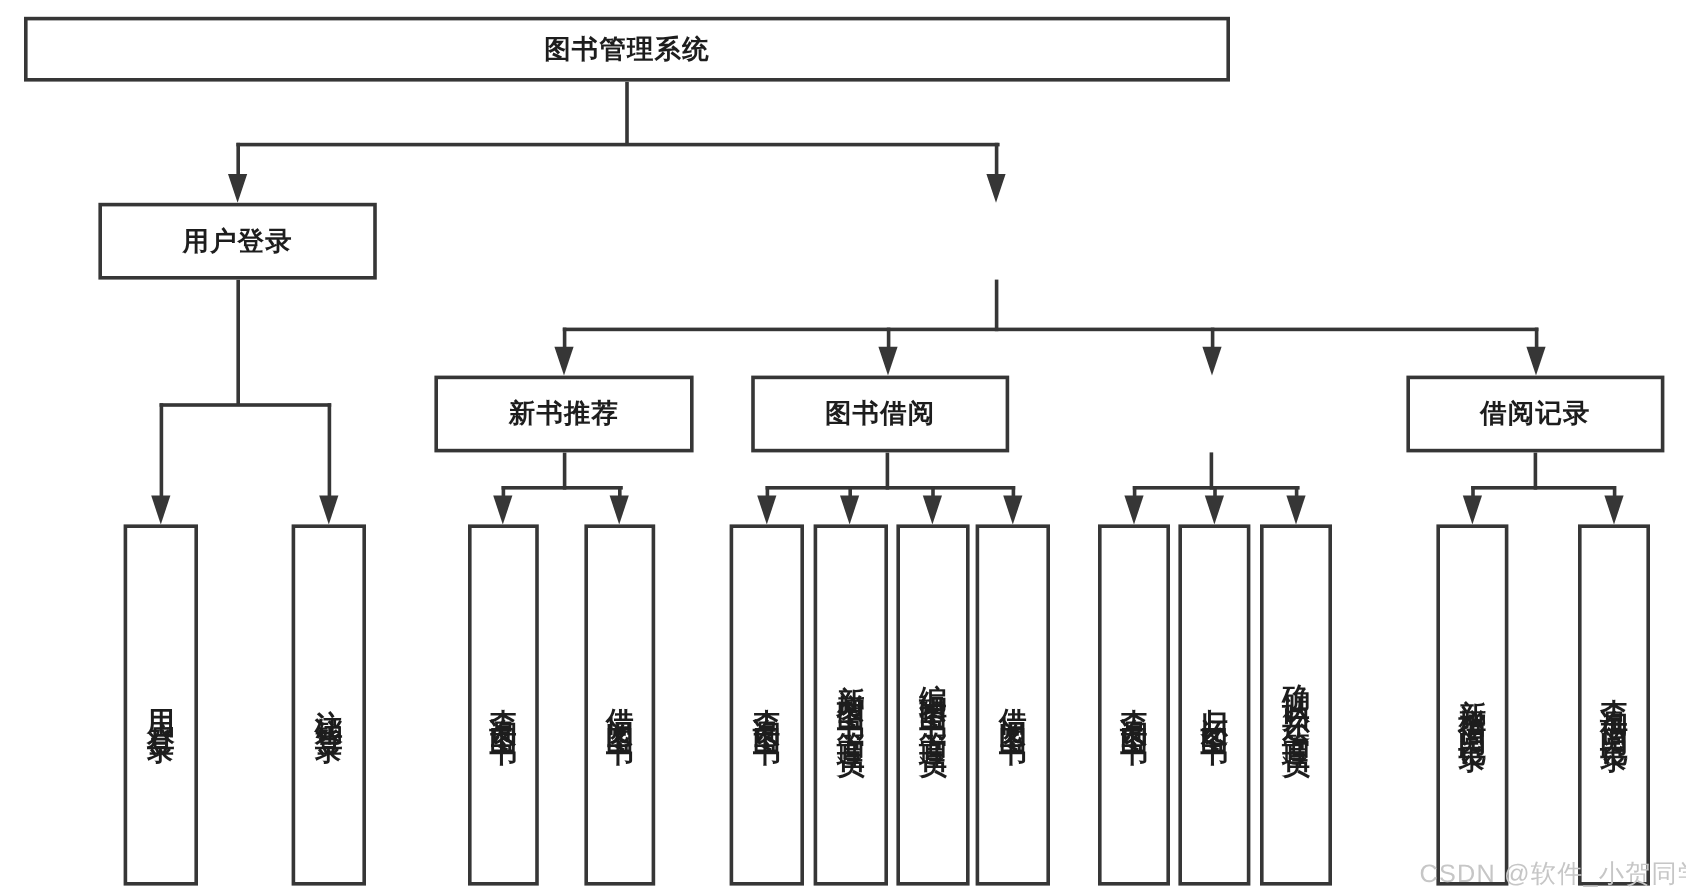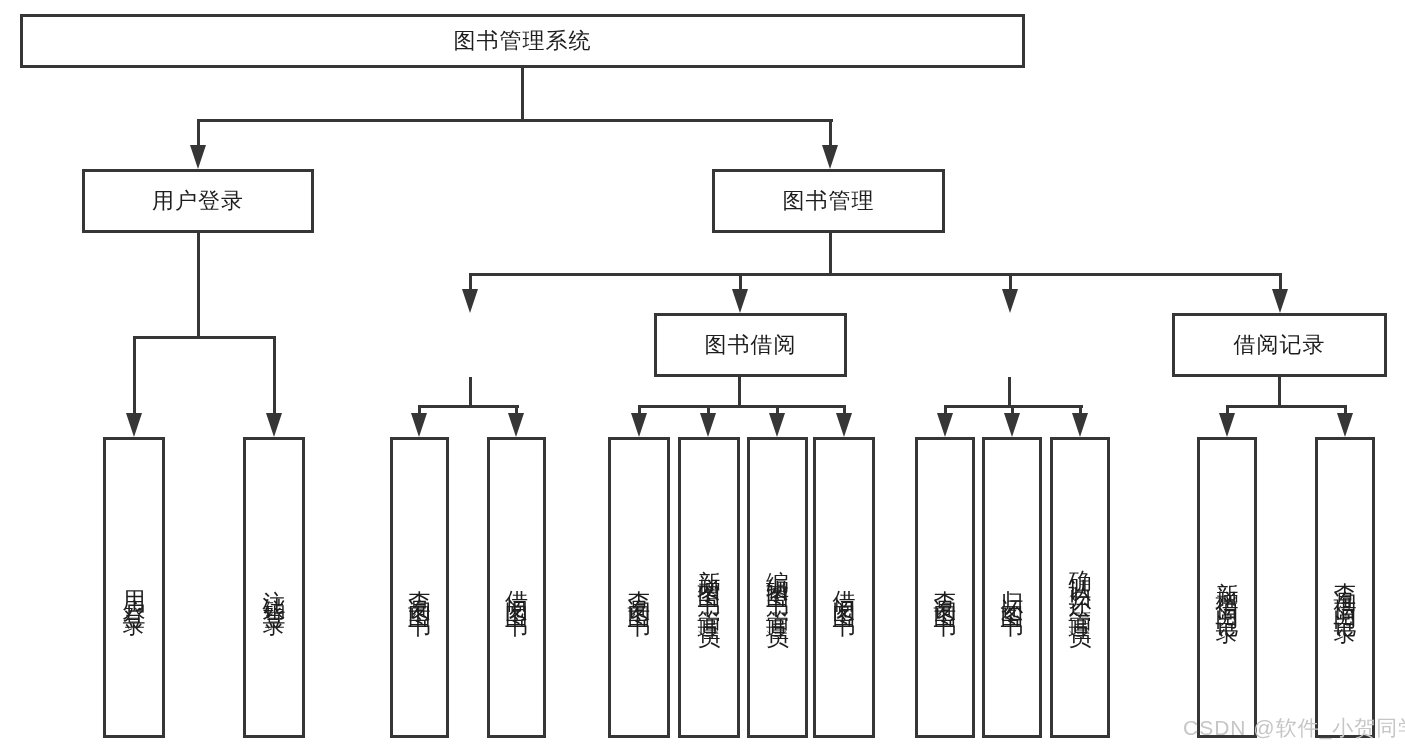--- a/index.html
+++ b/index.html
@@ -19,20 +19,21 @@
   .node{
     position:absolute;
     box-sizing:border-box;
     border:3px solid var(--line);
     background:#fff;
     display:flex;align-items:center;justify-content:center;
     color:var(--text);
     font-size:22px;
     letter-spacing:1px;
     z-index:2;
+    font-weight:bold;
   }
   .leaf span{
     writing-mode:vertical-rl;
     font-size:23px;
     letter-spacing:8px;
     line-height:1;
     color:var(--text);
   }
   .v{position:absolute;width:3px;background:var(--line);z-index:1;}
   .h{position:absolute;height:3px;background:var(--line);z-index:1;}
@@ -64,43 +65,43 @@
   <div class="v" style="left:521px;top:68px;height:53px;"></div>
   <div class="h" style="left:197px;top:119px;width:636px;"></div>
   <div class="v" style="left:197px;top:119px;height:30px;"></div>
   <div class="arr" style="left:190px;top:145px;"></div>
   <div class="v" style="left:829px;top:119px;height:30px;"></div>
   <div class="arr" style="left:822px;top:145px;"></div>
 
   <div class="node" style="left:82px;top:169px;width:232px;height:64px;">
     <span>用户登录</span>
   </div>
-  <div class="node" style="left:712px;top:169px;width:233px;height:64px;">
-    <span>图书管理</span>
-  </div>
 
   <div class="v" style="left:197px;top:233px;height:105px;"></div>
   <div class="h" style="left:133px;top:336px;width:143px;"></div>
   <div class="v" style="left:133px;top:336px;height:80px;"></div>
   <div class="arr" style="left:126px;top:413px;"></div>
   <div class="v" style="left:273px;top:336px;height:80px;"></div>
   <div class="arr" style="left:266px;top:413px;"></div>
 
   <div class="v" style="left:829px;top:233px;height:43px;"></div>
   <div class="h" style="left:469px;top:273px;width:813px;"></div>
   <div class="v" style="left:469px;top:273px;height:20px;"></div>
   <div class="arr" style="left:462px;top:289px;"></div>
   <div class="v" style="left:739px;top:273px;height:20px;"></div>
   <div class="arr" style="left:732px;top:289px;"></div>
   <div class="v" style="left:1009px;top:273px;height:20px;"></div>
   <div class="arr" style="left:1002px;top:289px;"></div>
   <div class="v" style="left:1279px;top:273px;height:20px;"></div>
   <div class="arr" style="left:1272px;top:289px;"></div>
 
-  <div class="node" style="left:654px;top:313px;width:193px;height:64px;">
+  <div class="node" style="left:362px;top:313px;width:216px;height:64px;">
+    <span>新书推荐</span>
+  </div>
+  <div class="node" style="left:626px;top:313px;width:215px;height:64px;">
     <span>图书借阅</span>
   </div>
   <div class="node" style="left:1172px;top:313px;width:215px;height:64px;">
     <span>借阅记录</span>
   </div>
 
   <div class="v" style="left:469px;top:377px;height:31px;"></div>
   <div class="h" style="left:418px;top:405px;width:101px;"></div>
   <div class="v" style="left:418px;top:405px;height:12px;"></div>
   <div class="arr" style="left:411px;top:413px;"></div>

